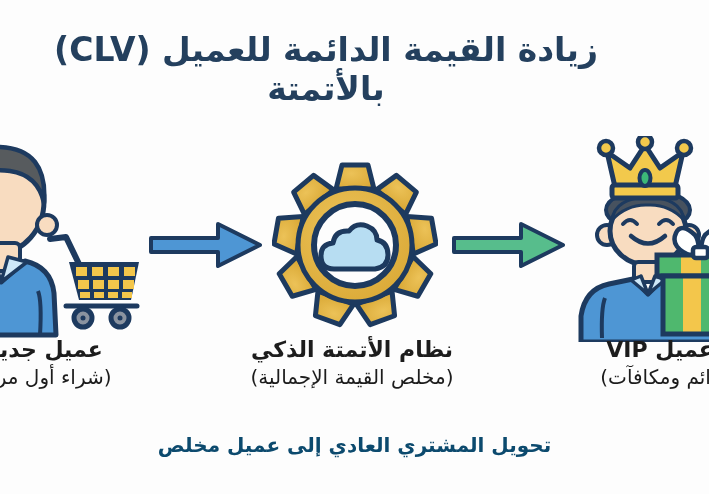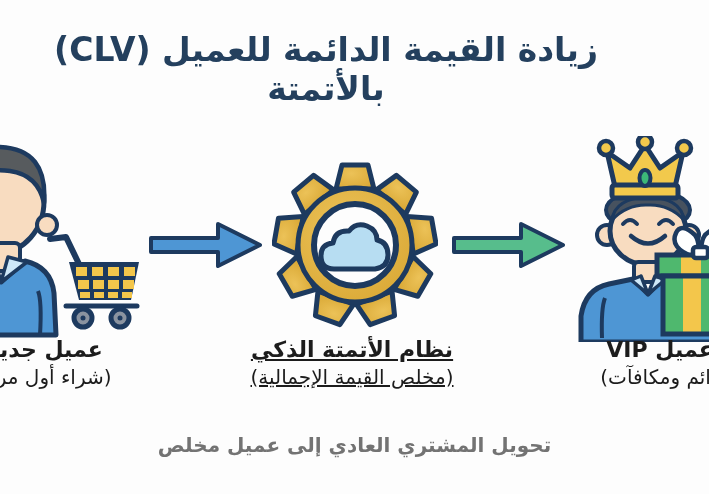--- a/index.html
+++ b/index.html
@@ -17,25 +17,25 @@
   .fig-right{left:571px;top:136px;}
   .arrow{position:absolute;top:218px;}
   .arrow-1{left:148px;}
   .arrow-2{left:451px;}
   .stage-label{
     position:absolute;top:336px;width:240px;text-align:center;color:#1c1c1c;
   }
   .stage-label .l1{font-size:22px;font-weight:700;line-height:27px;}
   .stage-label .l2{font-size:20px;font-weight:500;line-height:29px;}
   .lbl-1{left:-75px;}
-  .lbl-2{left:232px;text-decoration:underline;}
+  .lbl-2{left:232px;}
   .lbl-3{left:540px;}
   .caption{
     position:absolute;top:433px;left:0;width:709px;text-align:center;
-    font-size:20px;font-weight:700;color:#737373;
+    font-size:20px;font-weight:700;color:#0c4a6e;
   }
 </style>
 </head>
 <body>
 
 <div class="canvas">
 
   <div class="title">زيادة القيمة الدائمة للعميل (CLV) بالأتمتة</div>
 
   <svg class="figure fig-left" width="190" height="200" viewBox="0 0 190 200">

